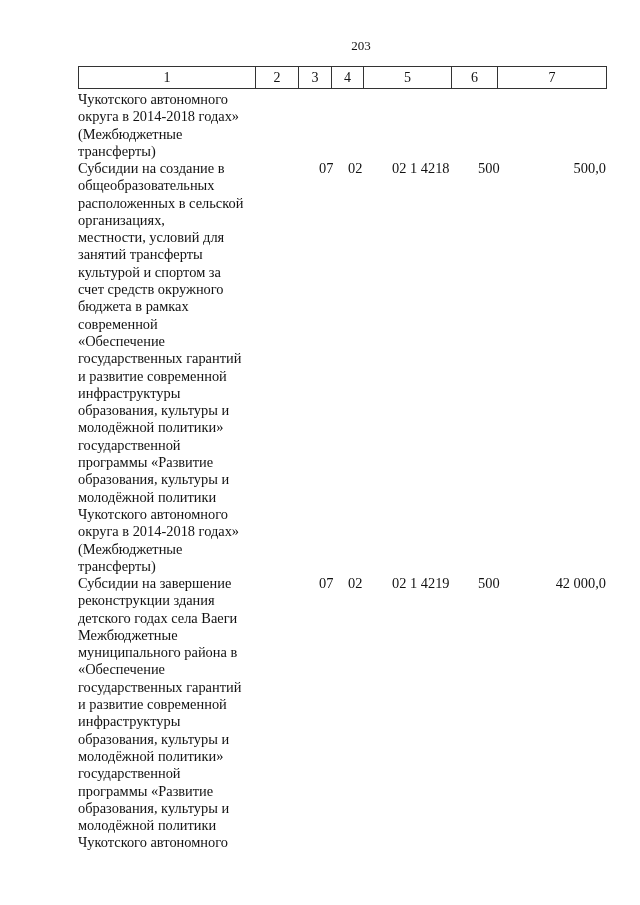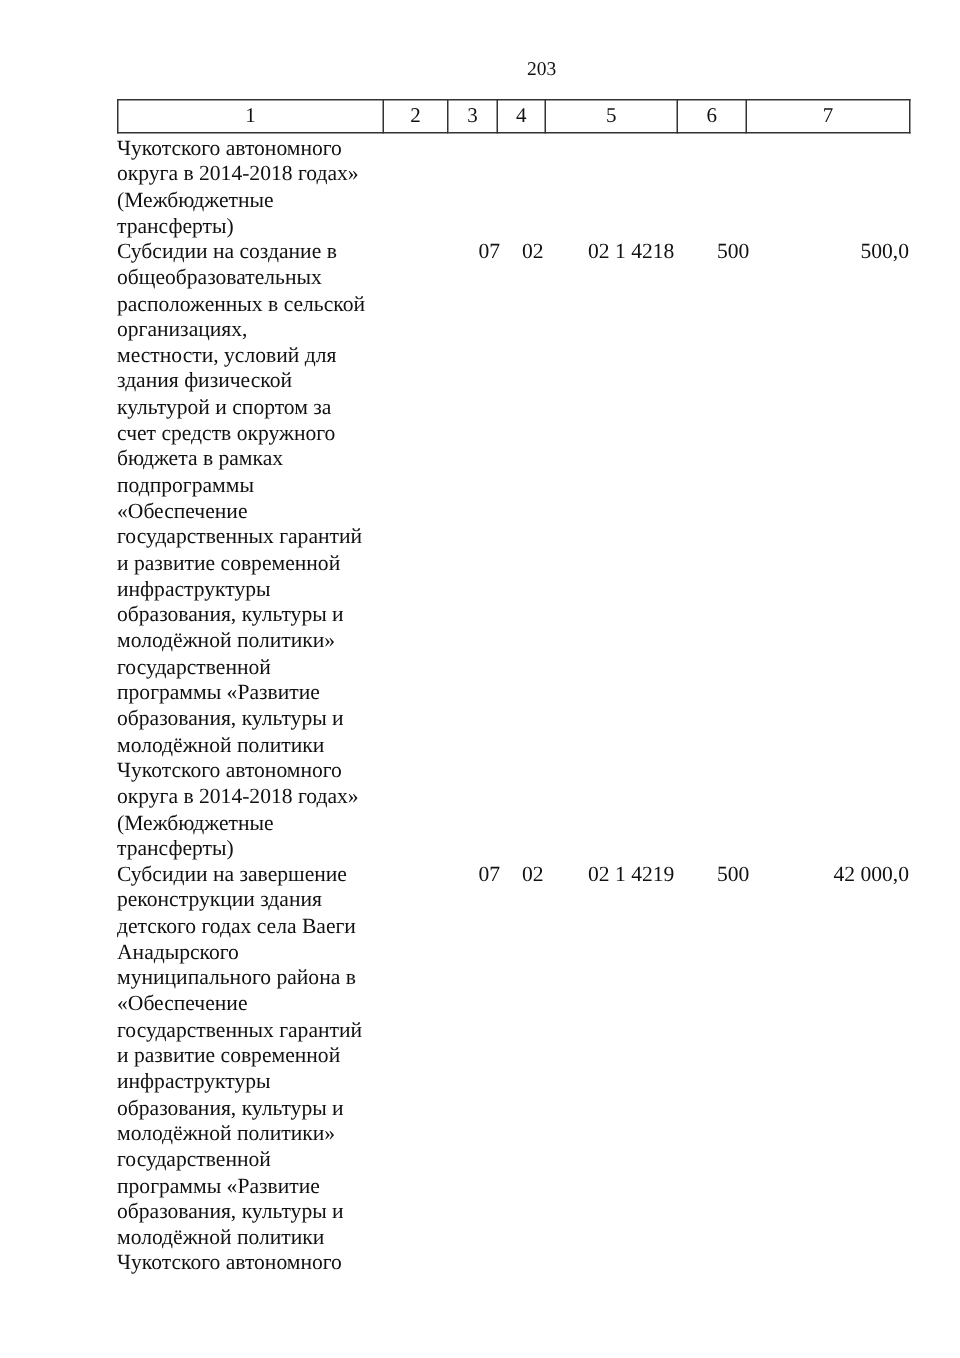--- a/index.html
+++ b/index.html
@@ -60,25 +60,25 @@
   </div>
 </div>
 
 <div class="row" style="top:160px">
   <div class="desc">
     <span class="line">Субсидии на создание в</span>
     <span class="line">общеобразовательных</span>
     <span class="line">расположенных в сельской</span>
     <span class="line">организациях,</span>
     <span class="line">местности, условий для</span>
-    <span class="line">здания физической</span>
+    <span class="line">занятий трансферты</span>
     <span class="line">культурой и спортом за</span>
     <span class="line">счет средств окружного</span>
     <span class="line">бюджета в рамках</span>
-    <span class="line">подпрограммы</span>
+    <span class="line">современной</span>
     <span class="line">«Обеспечение</span>
     <span class="line">государственных гарантий</span>
     <span class="line">и развитие современной</span>
     <span class="line">инфраструктуры</span>
     <span class="line">образования, культуры и</span>
     <span class="line">молодёжной политики»</span>
     <span class="line">государственной</span>
     <span class="line">программы «Развитие</span>
     <span class="line">образования, культуры и</span>
     <span class="line">молодёжной политики</span>
@@ -92,21 +92,21 @@
   <span class="cell c5">02 1 4218</span>
   <span class="cell c6">500</span>
   <span class="cell c7">500,0</span>
 </div>
 
 <div class="row" style="top:575px">
   <div class="desc">
     <span class="line">Субсидии на завершение</span>
     <span class="line">реконструкции здания</span>
     <span class="line">детского годах села Ваеги</span>
-    <span class="line">Анадырского</span>
+    <span class="line">Межбюджетные</span>
     <span class="line">муниципального района в</span>
     <span class="line">«Обеспечение</span>
     <span class="line">государственных гарантий</span>
     <span class="line">и развитие современной</span>
     <span class="line">инфраструктуры</span>
     <span class="line">образования, культуры и</span>
     <span class="line">молодёжной политики»</span>
     <span class="line">государственной</span>
     <span class="line">программы «Развитие</span>
     <span class="line">образования, культуры и</span>

